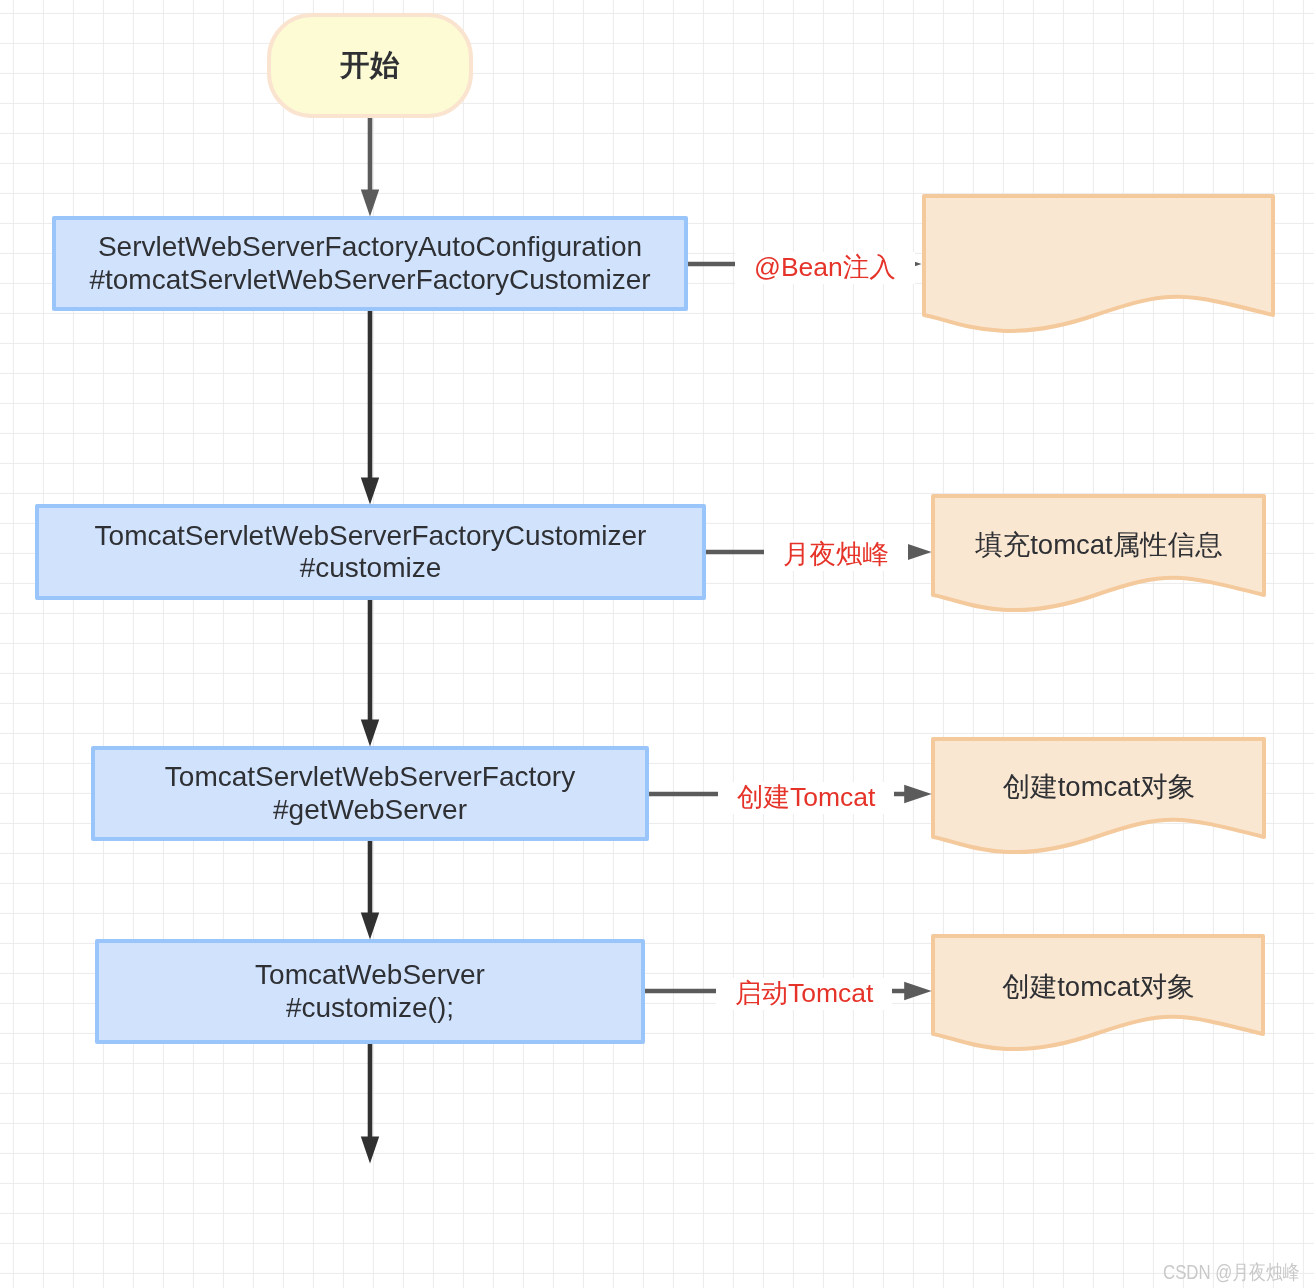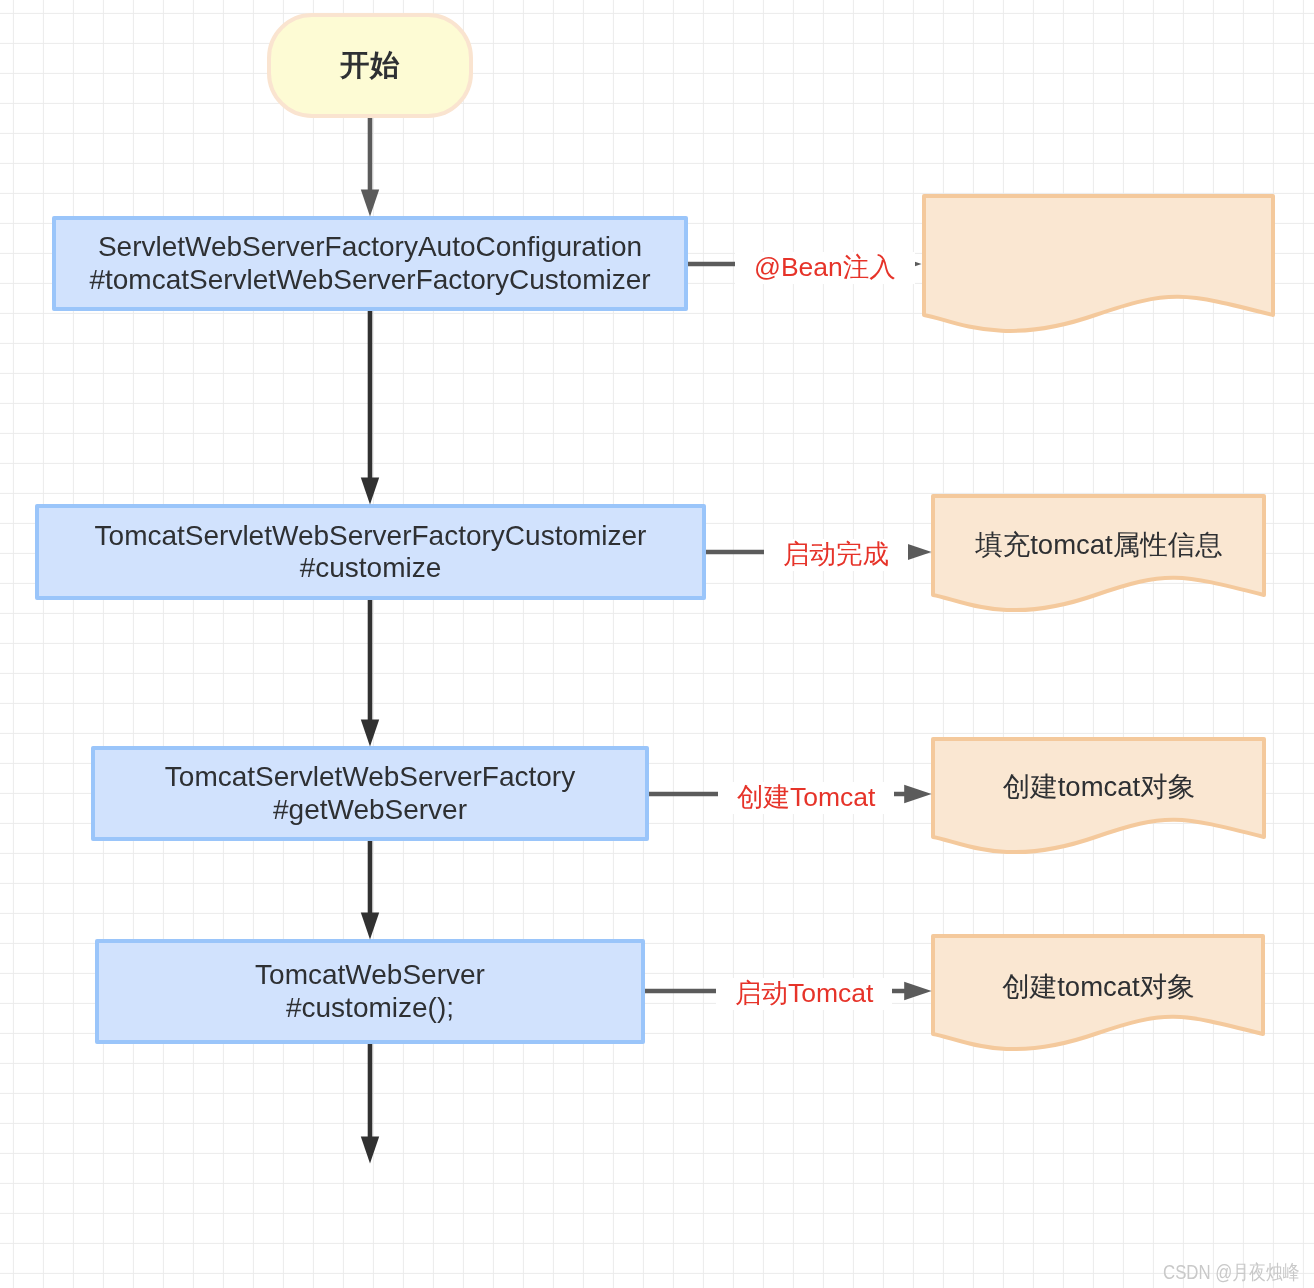--- a/index.html
+++ b/index.html
@@ -65,17 +65,17 @@
     <line x1="688.0" y1="264.0" x2="895.6" y2="264.0" stroke="#5b5b5b" stroke-width="4.6"></line>
     <path d="M 894.2 254.7 L 894.2 273.3 L 921.6 264.0 Z" fill="#5b5b5b"></path>
     <line x1="706.0" y1="552.0" x2="905.6" y2="552.0" stroke="#5b5b5b" stroke-width="4.6"></line>
     <path d="M 904.2 542.7 L 904.2 561.3 L 931.6 552.0 Z" fill="#5b5b5b"></path>
     <line x1="649.0" y1="794.0" x2="905.6" y2="794.0" stroke="#5b5b5b" stroke-width="4.6"></line>
     <path d="M 904.2 784.7 L 904.2 803.3 L 931.6 794.0 Z" fill="#5b5b5b"></path>
     <line x1="645.0" y1="991.0" x2="905.6" y2="991.0" stroke="#5b5b5b" stroke-width="4.6"></line>
     <path d="M 904.2 981.7 L 904.2 1000.3 L 931.6 991.0 Z" fill="#5b5b5b"></path>
   </svg>
   <div class="elabel" style="left: 735px; top: 252px; color: rgb(230, 51, 41);">@Bean注入</div>
-  <div class="elabel" style="left: 764px; top: 539px; color: rgb(230, 51, 41);">启动完成</div>
+  <div class="elabel" style="left: 764px; top: 539px; color: rgb(230, 51, 41);">月夜烛峰</div>
   <div class="elabel" style="left: 718px; top: 782px; color: rgb(230, 51, 41);">创建Tomcat</div>
   <div class="elabel" style="left: 716px; top: 978px; color: rgb(230, 51, 41);">启动Tomcat</div>
   <div id="watermark" style="left: 1163px; top: 1259px; color: rgb(201, 201, 201);">CSDN @月夜烛峰</div>
 </div>
 
 </body></html>

